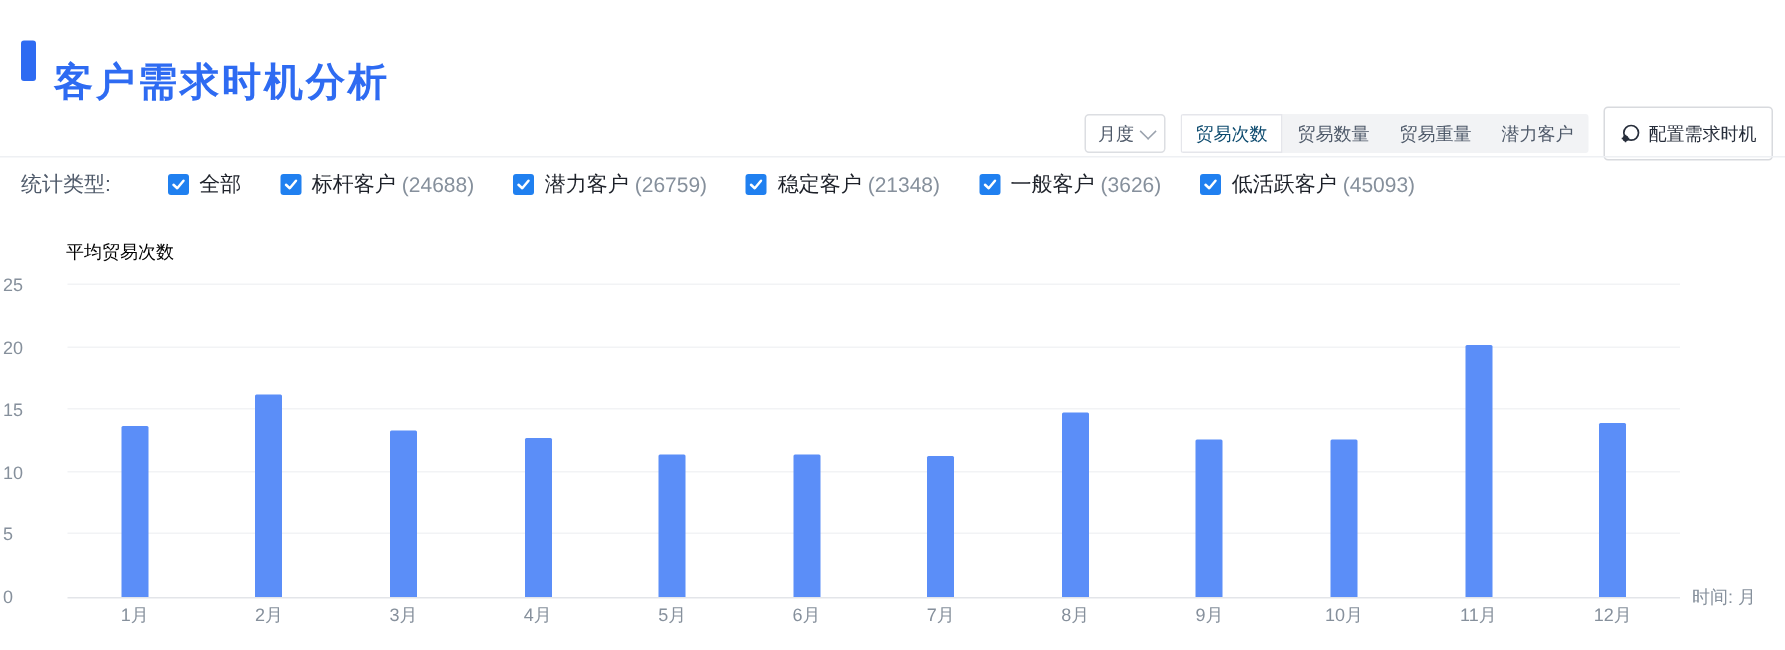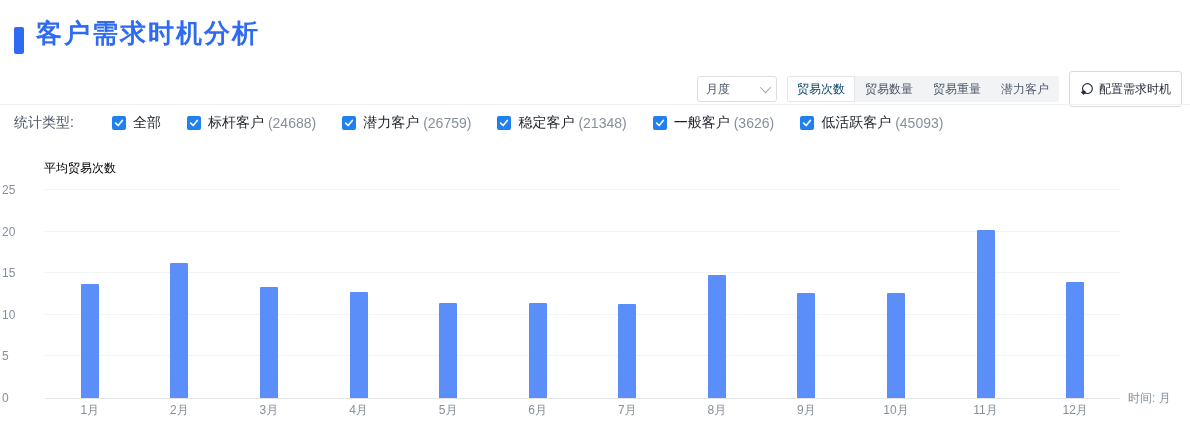--- a/index.html
+++ b/index.html
@@ -2,25 +2,25 @@
 <html><head>
 <meta charset="utf-8">
 <style>
   * { margin: 0; padding: 0; box-sizing: border-box; }
   html,body { background: #fff; }
   body { font-family: "Liberation Sans", "DejaVu Sans", sans-serif; }
   .page { position: relative; width: 1190px; height: 433px; background: #fff; overflow: hidden; }
 
   
   .accent-bar { position: absolute; left: 14px; top: 27px; width: 10px; height: 27px; background: #2e6bf2; border-radius: 2px; }
-  .page-title { position: absolute; left: 36px; top: 16px; font-size: 26px; font-weight: 700; color: #2e6bf2; letter-spacing: 2px; }
+  .page-title { position: absolute; left: 36px; top: 37px; font-size: 26px; font-weight: 700; color: #2e6bf2; letter-spacing: 2px; }
 
   
   .controls { position: absolute; top: 71px; right: 8px; display: flex; align-items: center; gap: 10px; }
-  .select { display: flex; align-items: center; justify-content: space-between; width: 80px; height: 26px; padding: 0 8px; border: 1px solid #dcdee2; border-radius: 3px; font-size: 12px; color: #4e5969; background: #fff; cursor: pointer; }
+  .select { display: flex; align-items: center; justify-content: space-between; width: 54px; height: 26px; padding: 0 8px; border: 1px solid #dcdee2; border-radius: 3px; font-size: 12px; color: #4e5969; background: #fff; cursor: pointer; }
   .select .chev { width: 8px; height: 8px; border-right: 1.4px solid #9aa2ad; border-bottom: 1.4px solid #9aa2ad; transform: rotate(45deg) translateY(-2px); }
   .seg-group { display: flex; background: #f2f3f5; border-radius: 2px; overflow: hidden; }
   .seg { height: 26px; line-height: 26px; padding: 0 10px; font-size: 12px; color: #4e5969; cursor: pointer; white-space: nowrap; }
   .seg.active { background: #fff; color: #0c4a6e; box-shadow: inset 0 0 0 1px #e5e6eb; }
   .config-btn { display: flex; align-items: center; gap: 5px; height: 28px; padding: 17px 10px; border: 1px solid #d8dade; border-radius: 3px; background: #fff; font-size: 12px; color: #272e3b; cursor: pointer; }
   .config-btn svg { display: block; }
 
   .divider { position: absolute; left: 0; top: 104px; width: 100%; height: 1px; background: #eef0f3; }
 
   

